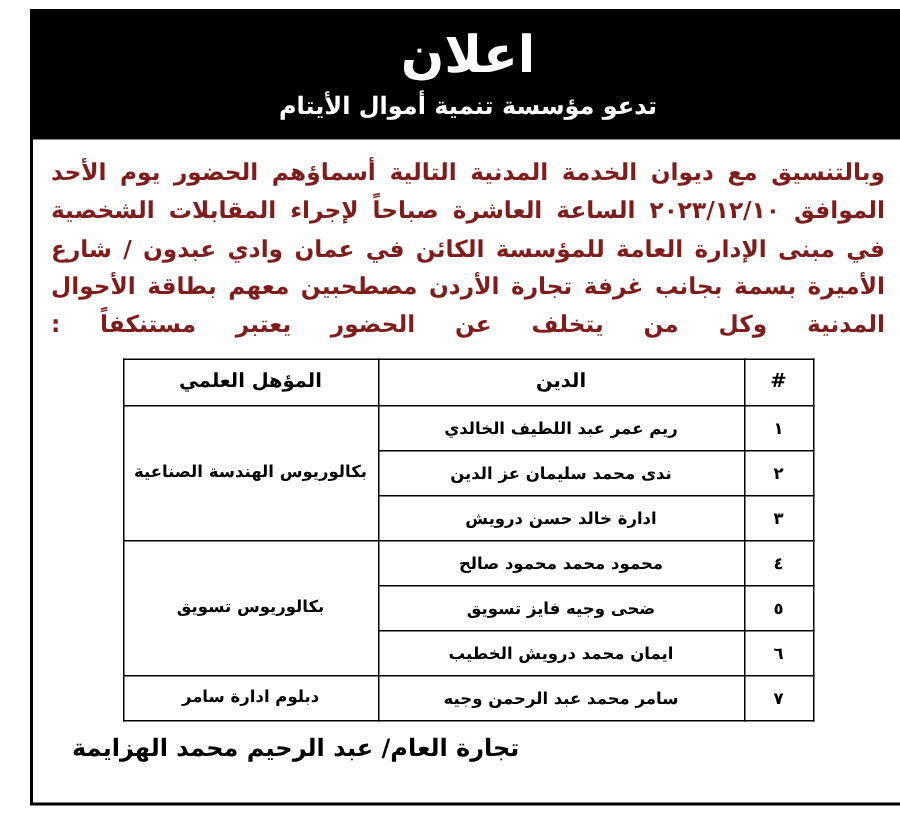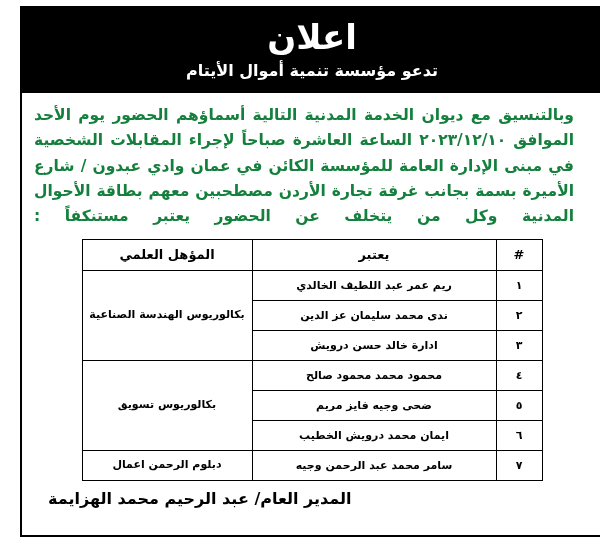--- a/index.html
+++ b/index.html
@@ -60,22 +60,22 @@
     display: flex;
     flex-direction: column;
   }
   .para {
     direction: rtl;
     text-align: justify;
     text-align-last: justify;
     font-size: 15.5px;
     font-weight: bold;
     line-height: 1.62;
-    color: #15803d;
-    margin: 0 16px 8px 0;
+    color: #7f1d1d;
+    margin: 0 0 8px 0;
   }
   
   .tbl-wrap {
     display: flex;
     justify-content: center;
     margin-top: 2px;
   }
   table.names {
     border-collapse: collapse;
     direction: rtl;
@@ -137,21 +137,21 @@
       <div class="tbl-wrap">
         <table class="names">
           <colgroup>
             <col class="c-num">
             <col class="c-name">
             <col class="c-qual">
           </colgroup>
           <thead>
             <tr>
               <th>#</th>
-              <th>يعتبر</th>
+              <th>الدين</th>
               <th>المؤهل العلمي</th>
             </tr>
           </thead>
           <tbody>
             <tr>
               <td>١</td>
               <td>ريم عمر عبد اللطيف الخالدي</td>
               <td class="qual" rowspan="3">بكالوريوس الهندسة الصناعية</td>
             </tr>
             <tr>
@@ -162,32 +162,32 @@
               <td>٣</td>
               <td>ادارة خالد حسن درويش</td>
             </tr>
             <tr>
               <td>٤</td>
               <td>محمود محمد محمود صالح</td>
               <td class="qual" rowspan="3">بكالوريوس تسويق</td>
             </tr>
             <tr>
               <td>٥</td>
-              <td>ضحى وجيه فايز مريم</td>
+              <td>ضحى وجيه فايز تسويق</td>
             </tr>
             <tr>
               <td>٦</td>
               <td>ايمان محمد درويش الخطيب</td>
             </tr>
             <tr>
               <td>٧</td>
               <td>سامر محمد عبد الرحمن وجيه</td>
-              <td class="qual">دبلوم الرحمن اعمال</td>
+              <td class="qual">دبلوم ادارة سامر</td>
             </tr>
           </tbody>
         </table>
       </div>
 
-      <div class="footer">المدير العام/ عبد الرحيم محمد الهزايمة</div>
+      <div class="footer">تجارة العام/ عبد الرحيم محمد الهزايمة</div>
     </div>
 
   </div>
 </div>
 
 </body></html>

